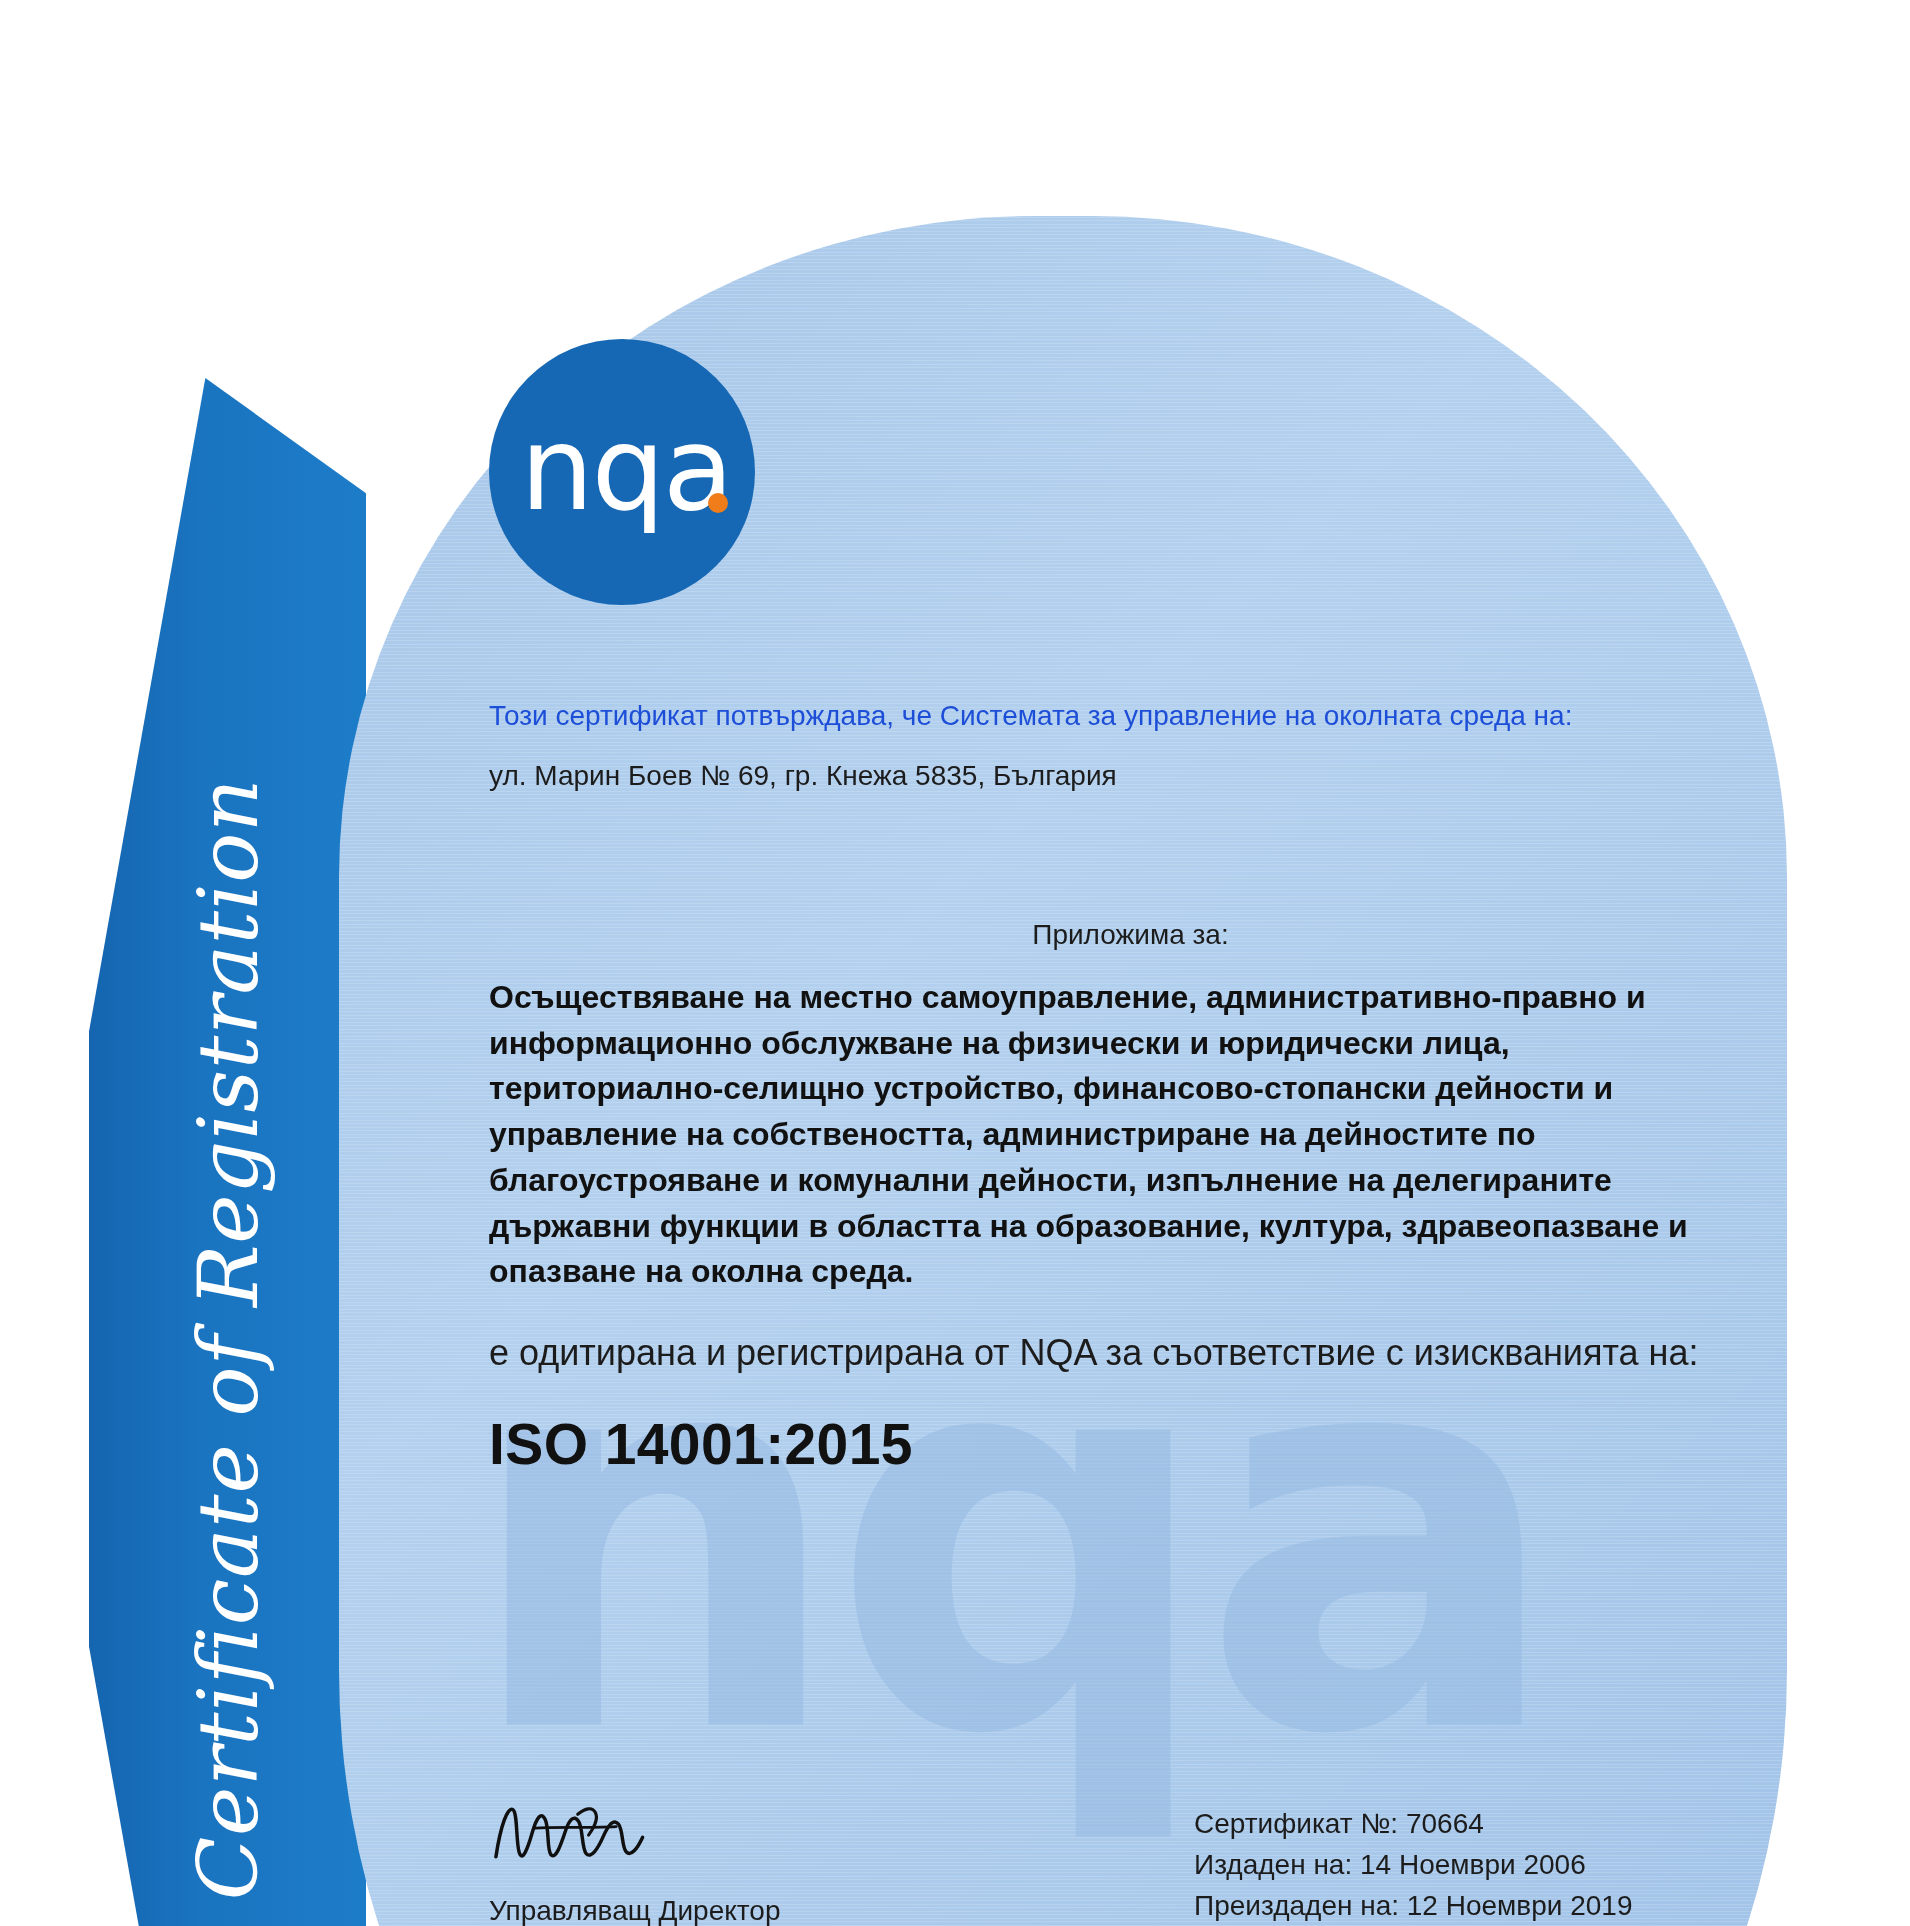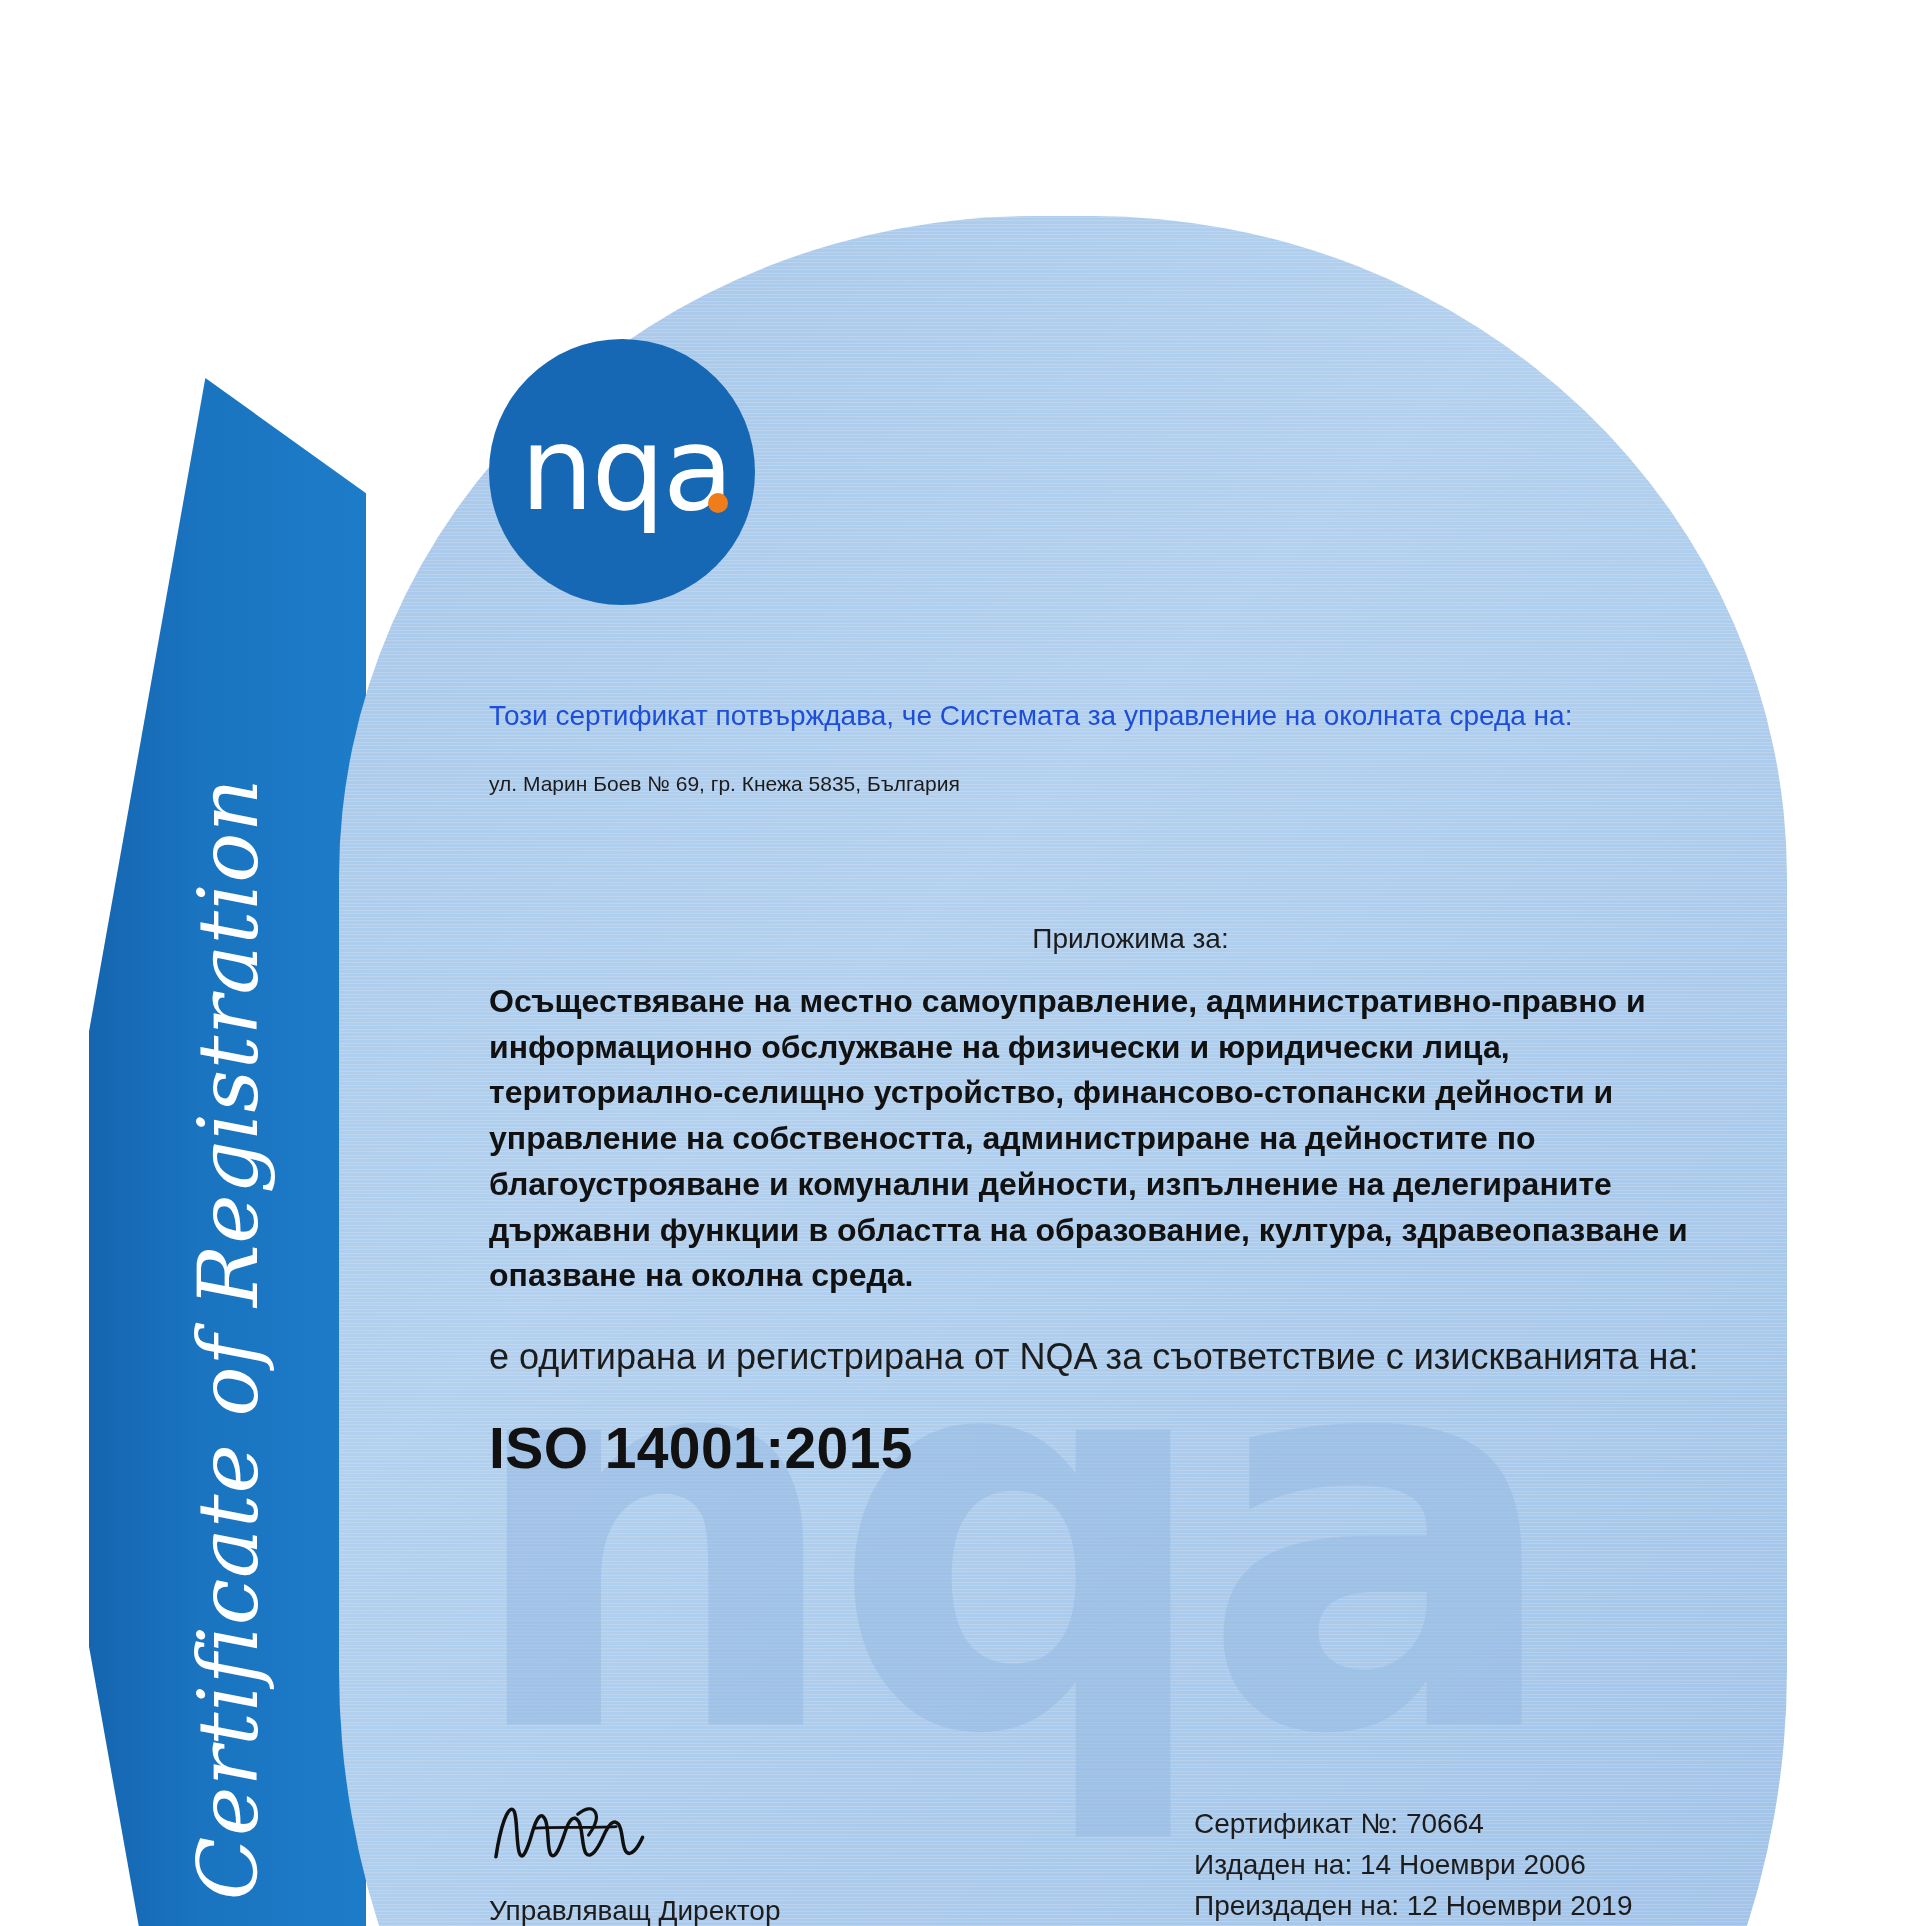--- a/index.html
+++ b/index.html
@@ -126,22 +126,22 @@
     color: #1d4ed8;
   }
   .org-name {
     margin-top: 39px;
     font-size: 58px;
     font-weight: 700;
     letter-spacing: 0.4px;
     color: #111;
   }
   .org-addr {
-    margin-top: 37px;
-    font-size: 21px;
+    margin-top: 25px;
+    font-size: 28px;
     color: #1c1c1c;
   }
   .applies-label {
     margin-top: 127px;
     font-size: 28px;
     color: #1c1c1c;
     text-align: center;
   }
   .scope {
     margin-top: 24px;

